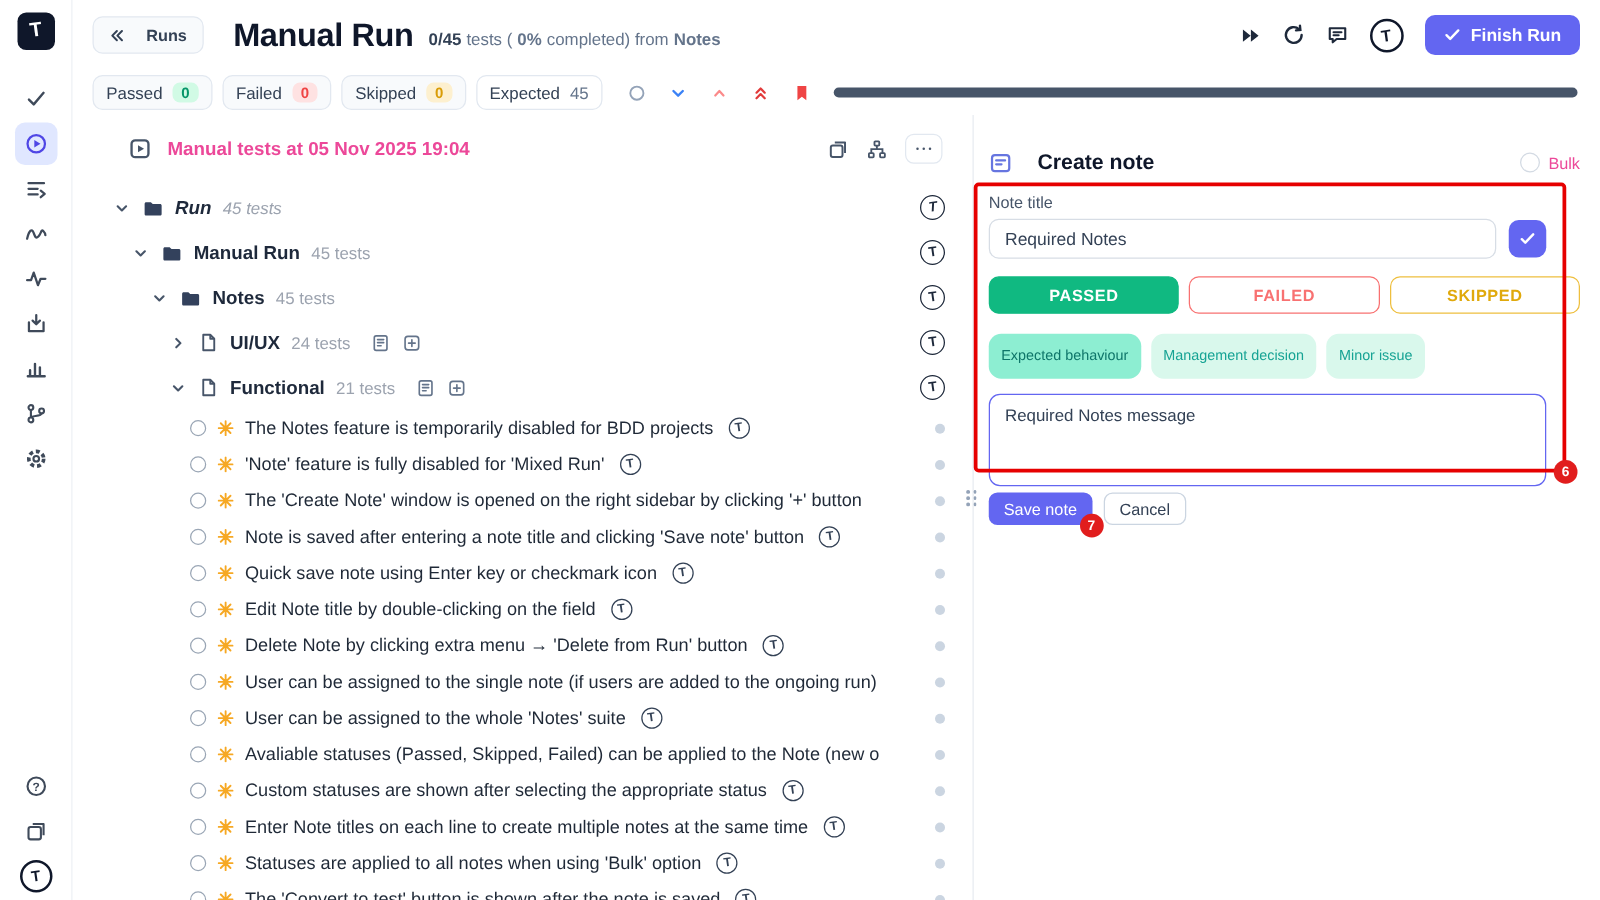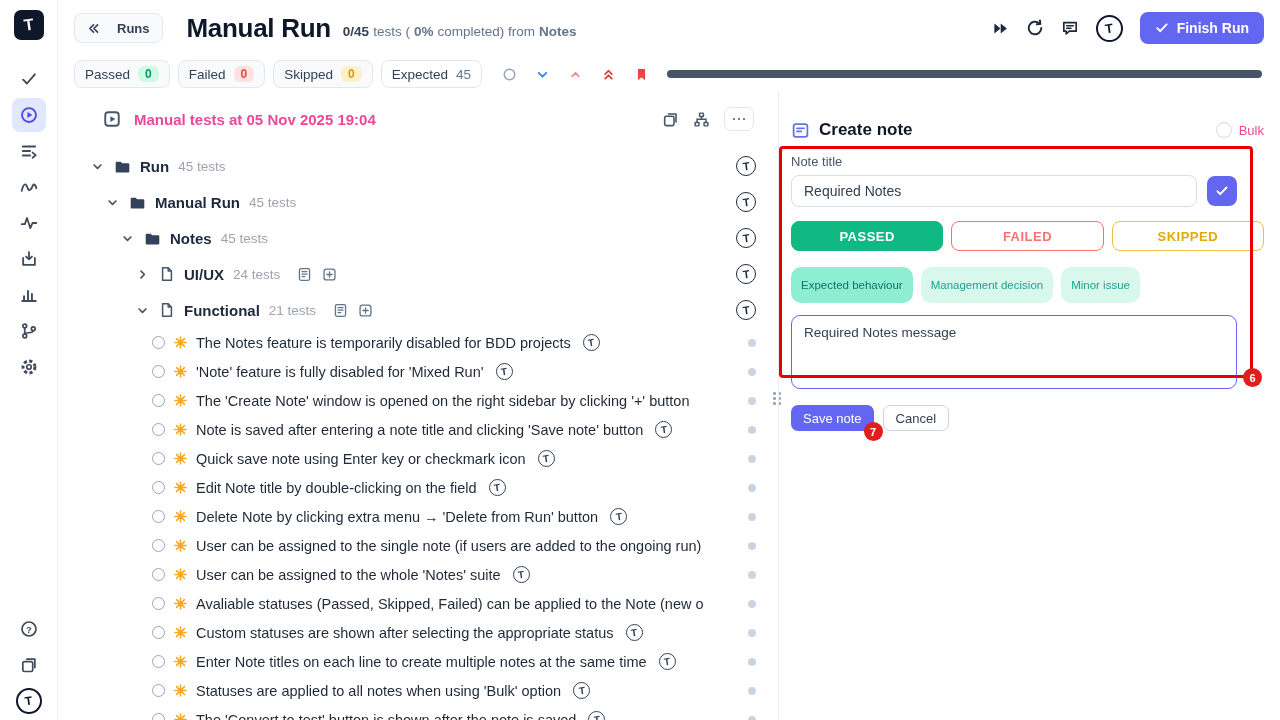--- a/index.html
+++ b/index.html
@@ -72,21 +72,21 @@
 .radio{width:13px;height:13px;border:1.5px solid #9aa6b5;border-radius:50%;flex:none}
 .test-title{font-size:14.5px;color:#1f2937;white-space:nowrap;overflow:hidden}
 .mini-t{flex:none;width:17px;height:17px;border:1.6px solid #334155;border-radius:50%;display:flex;
   align-items:center;justify-content:center;font-size:10px;font-weight:700;color:#334155;margin-left:3px}
 .mini-t span{transform:rotate(-8deg)}
 .dot{margin-left:auto;flex:none;width:8px;height:8px;border-radius:50%;background:#cbd5e1}
 
 
 .right-pane{position:absolute;left:778px;top:92px;width:502px;bottom:0;border-left:1px solid #e8ecf1;
   padding:0 16px 0 12px}
-.np-head{margin-top:24px;height:28px;display:flex;align-items:center;gap:9px}
+.np-head{margin-top:24px;height:28px;display:flex;align-items:center;gap:20px}
 .np-title{font-size:17px;font-weight:700;color:#0f172a}
 .bulk{margin-left:auto;display:flex;align-items:flex-end;gap:7px;font-size:13px;color:#ec4899;cursor:pointer}
 .bulk-circle{width:16px;height:16px;border:1.5px solid #d3dae3;border-radius:50%}
 .nt-label{margin-top:10px;font-size:13px;color:#475569}
 .input-row{margin-top:6px;display:flex;gap:10px}
 .nt-input{width:406px;height:32px;border:1px solid #d7dde5;border-radius:8px;padding:0 12px;
   font-size:14px;color:#334155;font-family:inherit}
 .check-btn{width:30px;height:30px;background:#6366f1;border:none;border-radius:8px;flex:none;
   display:flex;align-items:center;justify-content:center;margin-top:1px;cursor:pointer}
 .status-row{margin-top:14px;display:flex;gap:8px}
@@ -95,21 +95,21 @@
   font-family:inherit;cursor:pointer}
 .st-passed{background:#10b981;border-color:#10b981;color:#fff}
 .st-failed{border-color:#f87171;color:#f87171}
 .st-skipped{border-color:#eebf3f;color:#e0a90c}
 .tag-row{margin-top:16px;display:flex;gap:8px}
 .tag{height:36px;padding:0 10px;border-radius:10px;font-size:11.5px;display:flex;align-items:center;
   background:#d9f8ec;color:#16a394;cursor:pointer;white-space:nowrap}
 .tag.hl{background:#8deed2;color:#0e7569}
 .nt-textarea{margin-top:12px;width:446px;height:74px;border:1.6px solid #6366f1;border-radius:9px;
   padding:9px 12px;font-size:13.5px;color:#334155;font-family:inherit;resize:none}
-.np-actions{margin-top:12px;display:flex;gap:9px;align-items:center}
+.np-actions{display:flex;gap:9px;align-items:center}
 .save-btn{position:relative;height:26px;padding:0 12px;background:#6366f1;color:#fff;border:none;
   border-radius:7px;font-size:13px;font-family:inherit;cursor:pointer}
 .cancel-btn{height:26px;padding:0 12px;background:#fff;border:1px solid #cbd5e1;border-radius:7px;
   font-size:13px;color:#334155;font-family:inherit;cursor:pointer}
 .red-box{position:absolute;left:0;top:54px;width:474px;height:232px;border:3px solid #e60000;
   border-radius:4px;pointer-events:none;z-index:6}
 .ann-badge{position:absolute;width:19px;height:19px;border-radius:50%;background:#e11d1d;color:#fff;
   font-size:11px;font-weight:700;display:flex;align-items:center;justify-content:center;z-index:7}
 .badge-6{left:464px;top:276px}
 .badge-7{right:-9px;bottom:-10px}
@@ -321,21 +321,21 @@
             </svg>
         </span>
         <span class="ellipsis-btn">
             <i></i>
             <i></i>
             <i></i>
           </span>
       </span>
     </div>
     <div class="tree-rows">
-        <div class="folder-row folder" style="padding-left: 32px;">
+        <div class="folder-row folder" style="padding-left: 32px; font-style: italic;">
     <span class="chev">
       <svg width="15" height="15" viewBox="0 0 16 16" fill="none" stroke="#475569" stroke-width="1.8" stroke-linecap="round" stroke-linejoin="round">
               <path d="M4.4 6.4L8 10l3.6-3.6"></path>
             </svg>
     </span>
     <span class="ic-folder">
       <svg width="17" height="17" viewBox="0 0 16 16">
               <path d="M1.6 4.8c0-.7.5-1.2 1.2-1.2h3.1c.3 0 .6.1.8.3l1 1h5.5c.7 0 1.2.5 1.2 1.2v6.3c0 .7-.5 1.2-1.2 1.2H2.8c-.7 0-1.2-.5-1.2-1.2z" fill="#33415c"></path>
             </svg>
     </span>

